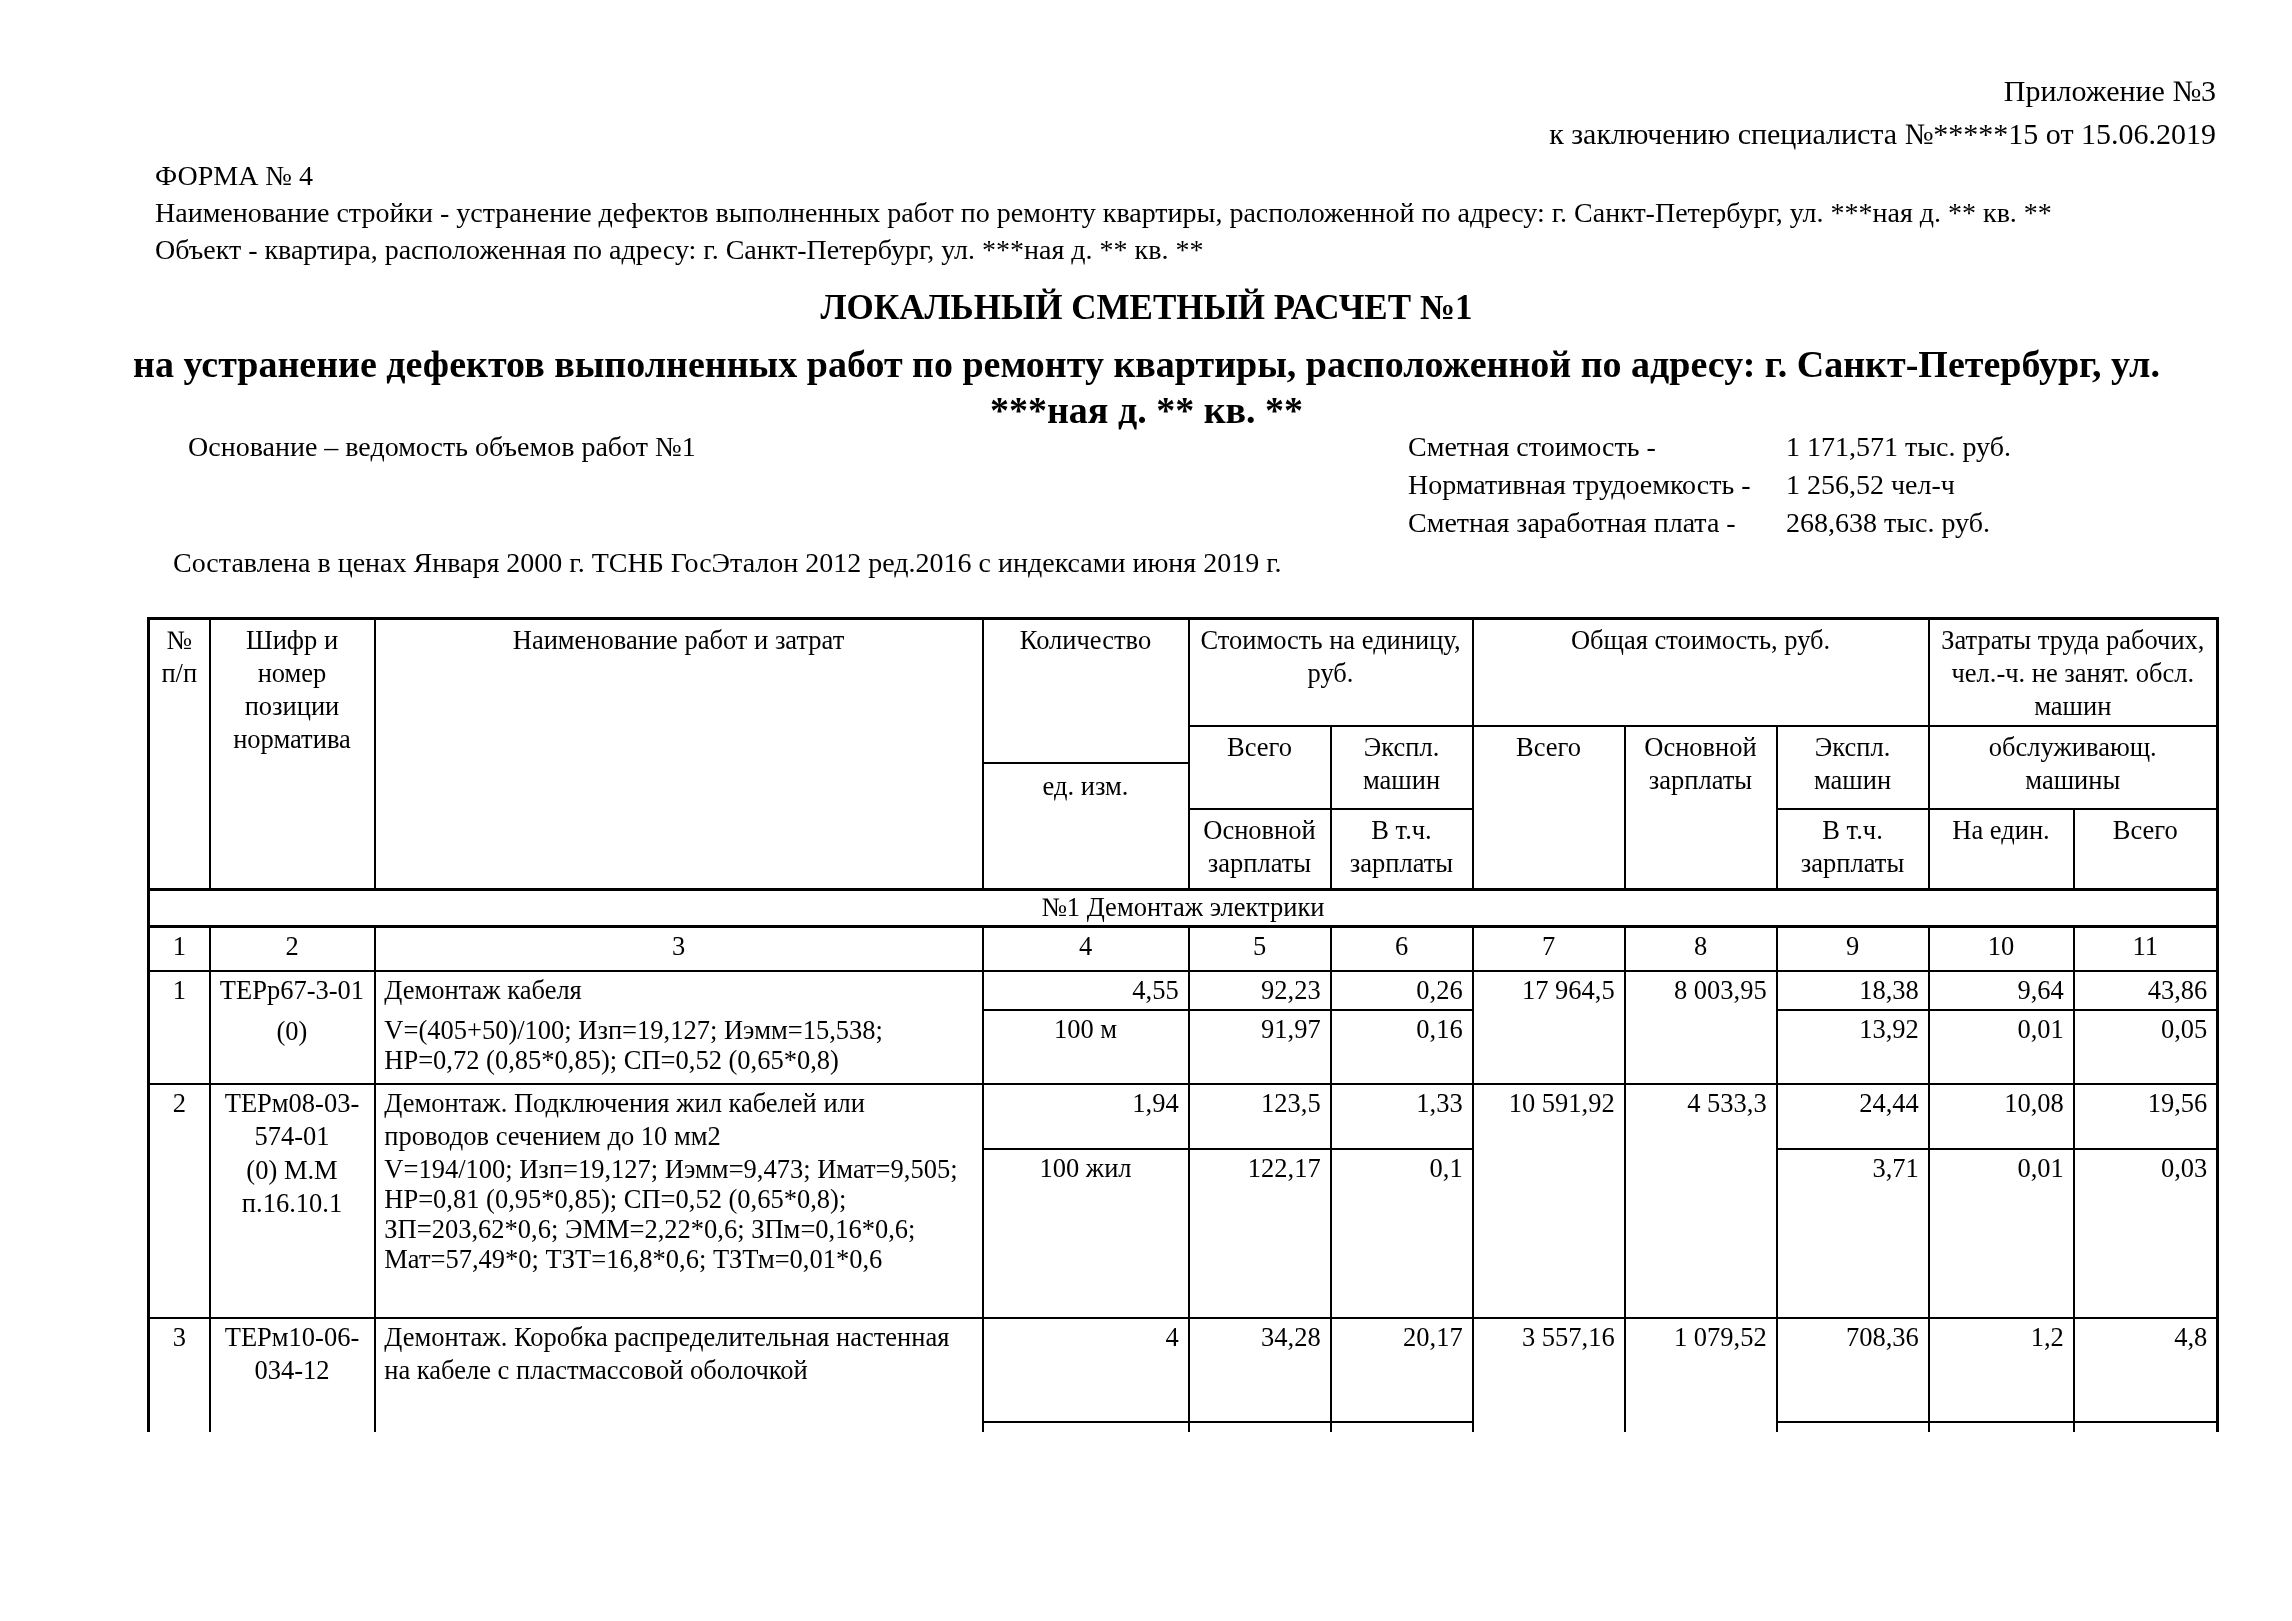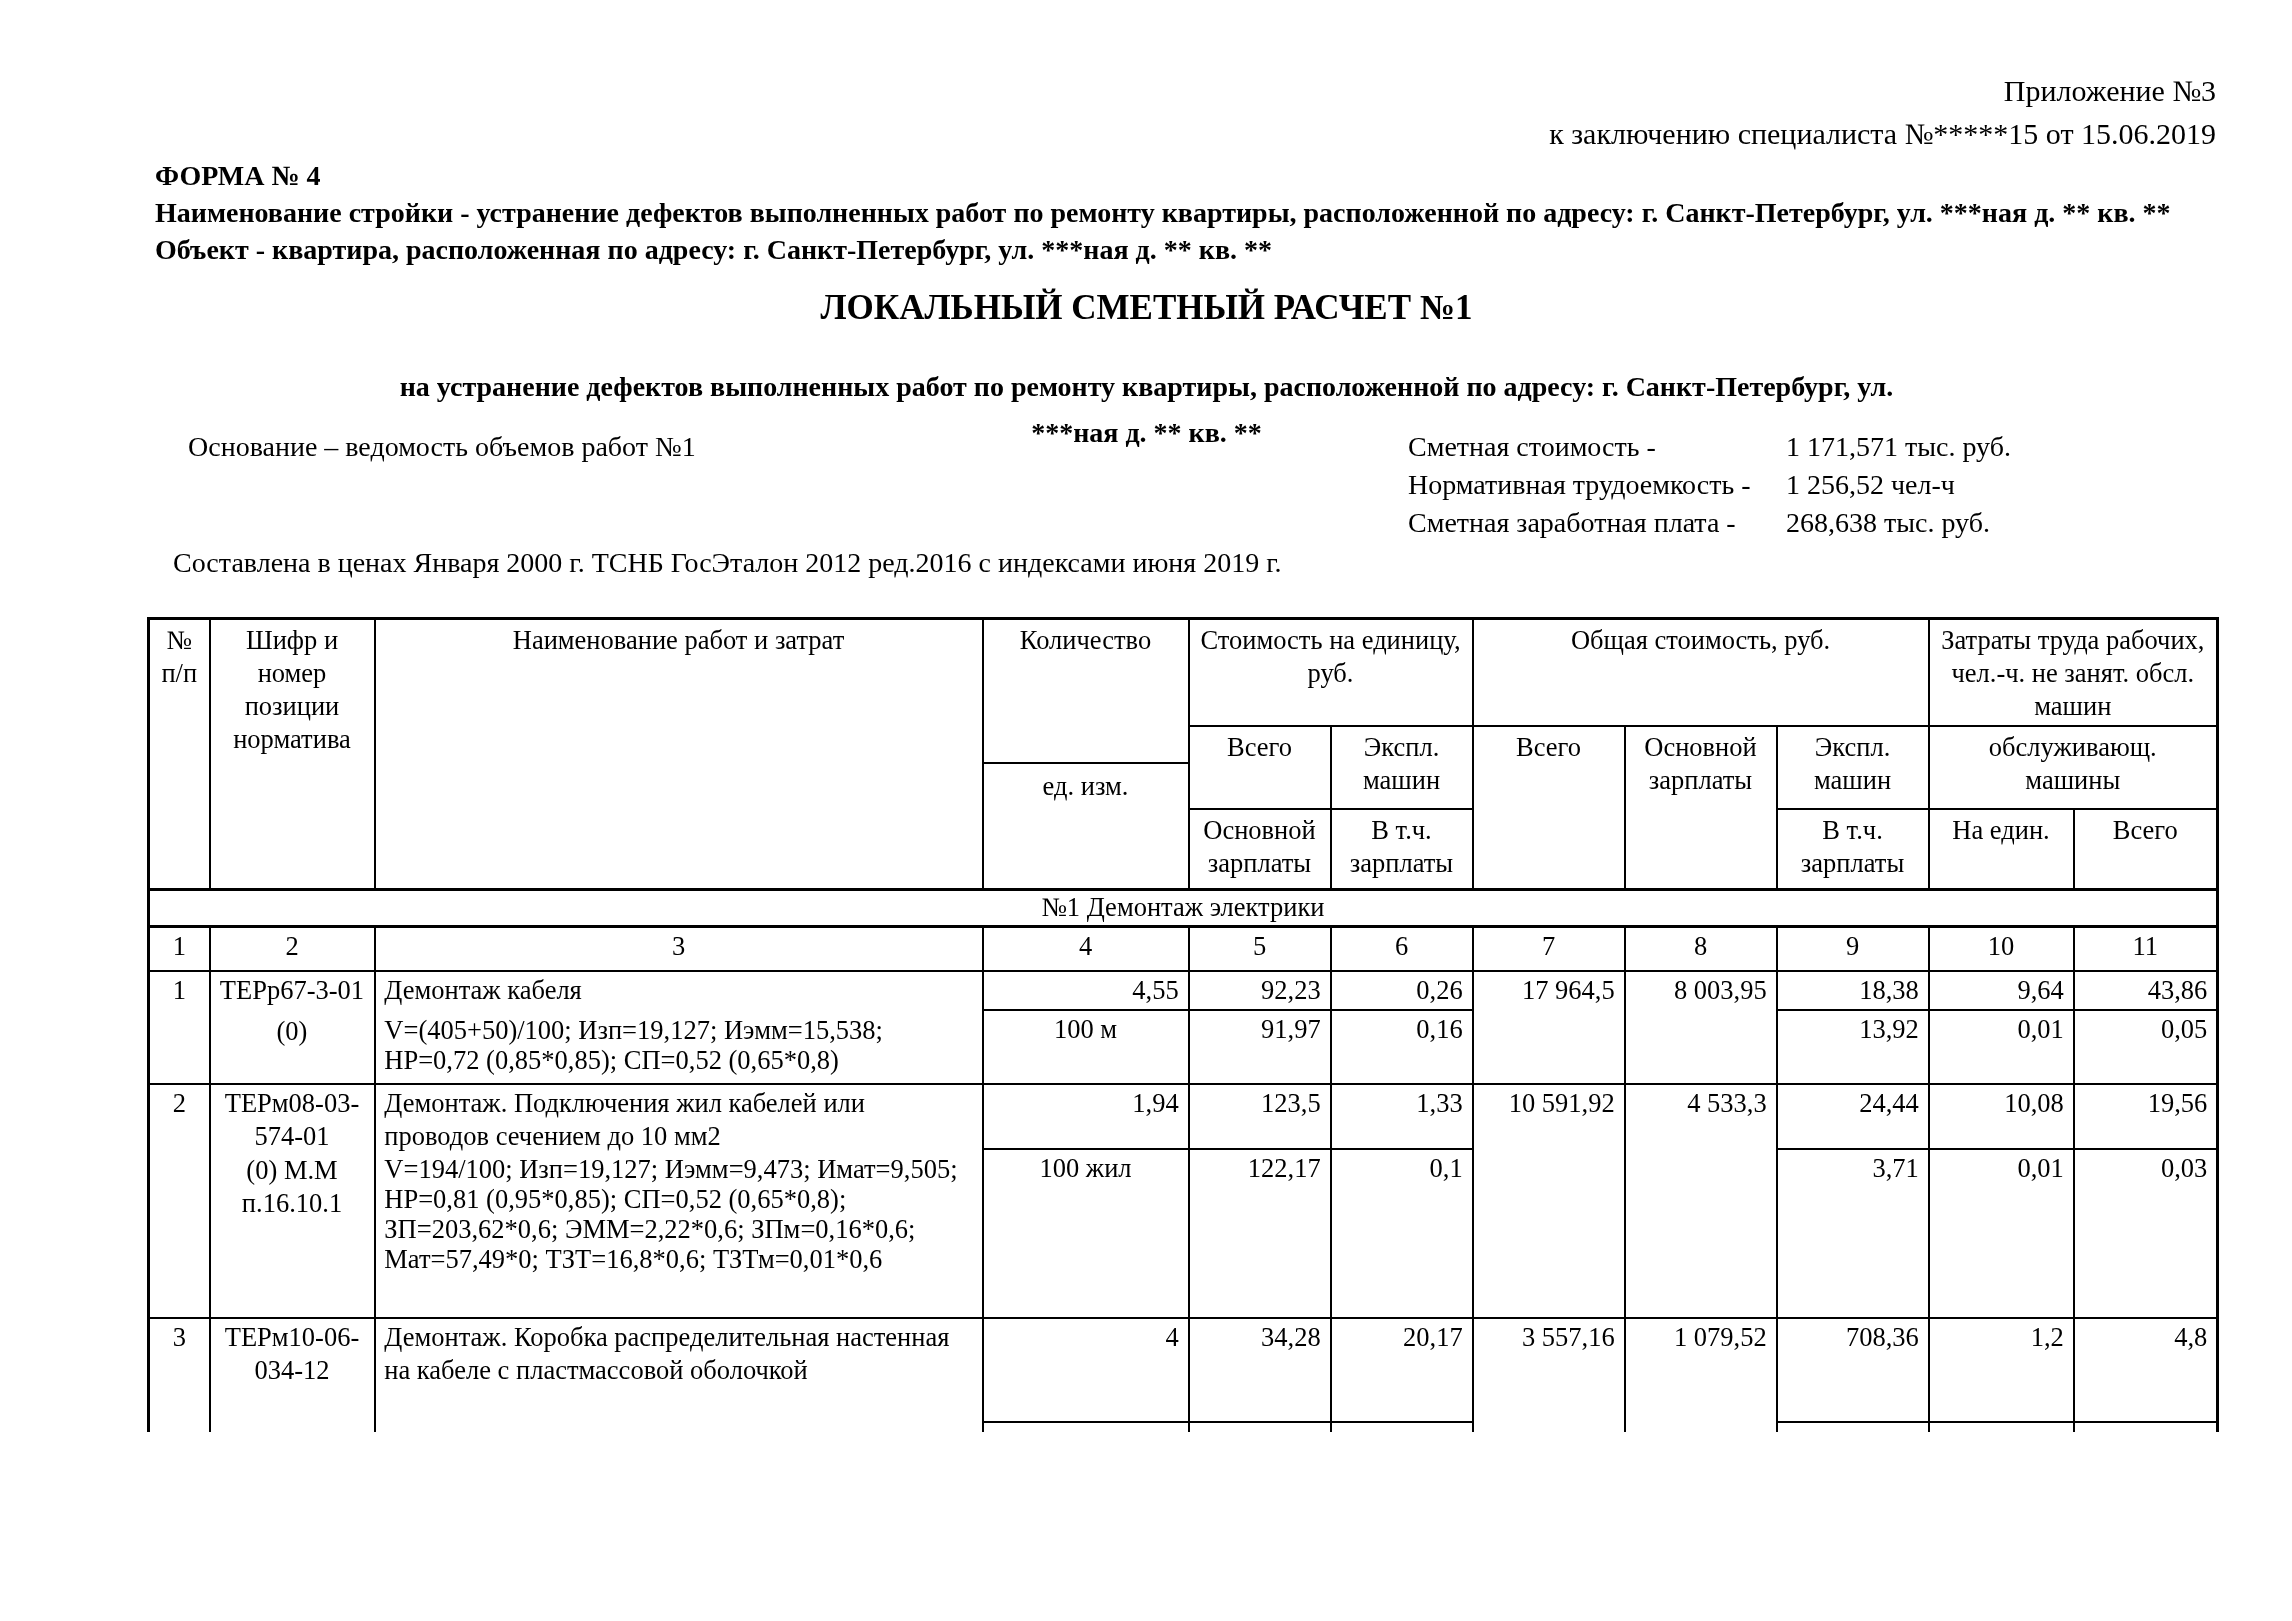--- a/index.html
+++ b/index.html
@@ -1,22 +1,22 @@
 <!DOCTYPE html>
 <html><head>
 <meta charset="utf-8">
 <style>
   html,body{margin:0;padding:0;background:#ffffff;}
   body{width:2293px;height:1621px;overflow:hidden;font-family:"Liberation Serif","DejaVu Serif",serif;color:#000;}
   .page{position:relative;width:2293px;height:1621px;background:#fff;}
 
   .appendix{position:absolute;top:69px;left:0;right:77px;text-align:right;font-size:30px;line-height:43px;}
-  .head-left{position:absolute;top:157px;left:155px;right:59px;font-size:28px;line-height:37px;font-weight:bold;}
+  .head-left{position:absolute;top:157px;left:155px;right:59px;font-size:28px;line-height:37px;}
   .doc-title{position:absolute;top:288px;left:0;width:100%;text-align:center;font-size:35px;font-weight:bold;}
-  .doc-subtitle{position:absolute;top:341px;left:0;width:100%;text-align:center;font-size:28px;font-weight:bold;line-height:46px;margin-top:23px;}
+  .doc-subtitle{position:absolute;top:341px;left:0;width:100%;text-align:center;font-size:38px;font-weight:bold;line-height:46px;}
   .info-left{position:absolute;top:428px;left:188px;font-size:28px;line-height:38px;}
   .info-right{position:absolute;top:428px;left:1408px;font-size:28px;line-height:38px;display:grid;grid-template-columns:370px auto;column-gap:8px;}
   .prices-note{position:absolute;top:547px;left:173px;font-size:28px;}
 
   table.estimate{position:absolute;top:617px;left:147px;width:2068px;border-collapse:collapse;table-layout:fixed;
                  border:3.9px solid #000;border-bottom:none;font-size:26.5px;line-height:33px;}
   td{border:2.9px solid #000;padding:2px 8.8px;vertical-align:top;overflow:hidden;word-wrap:break-word;}
   .th{text-align:center;padding-top:3.9px;}
   .ctr{text-align:center;}
   .num{text-align:right;}

